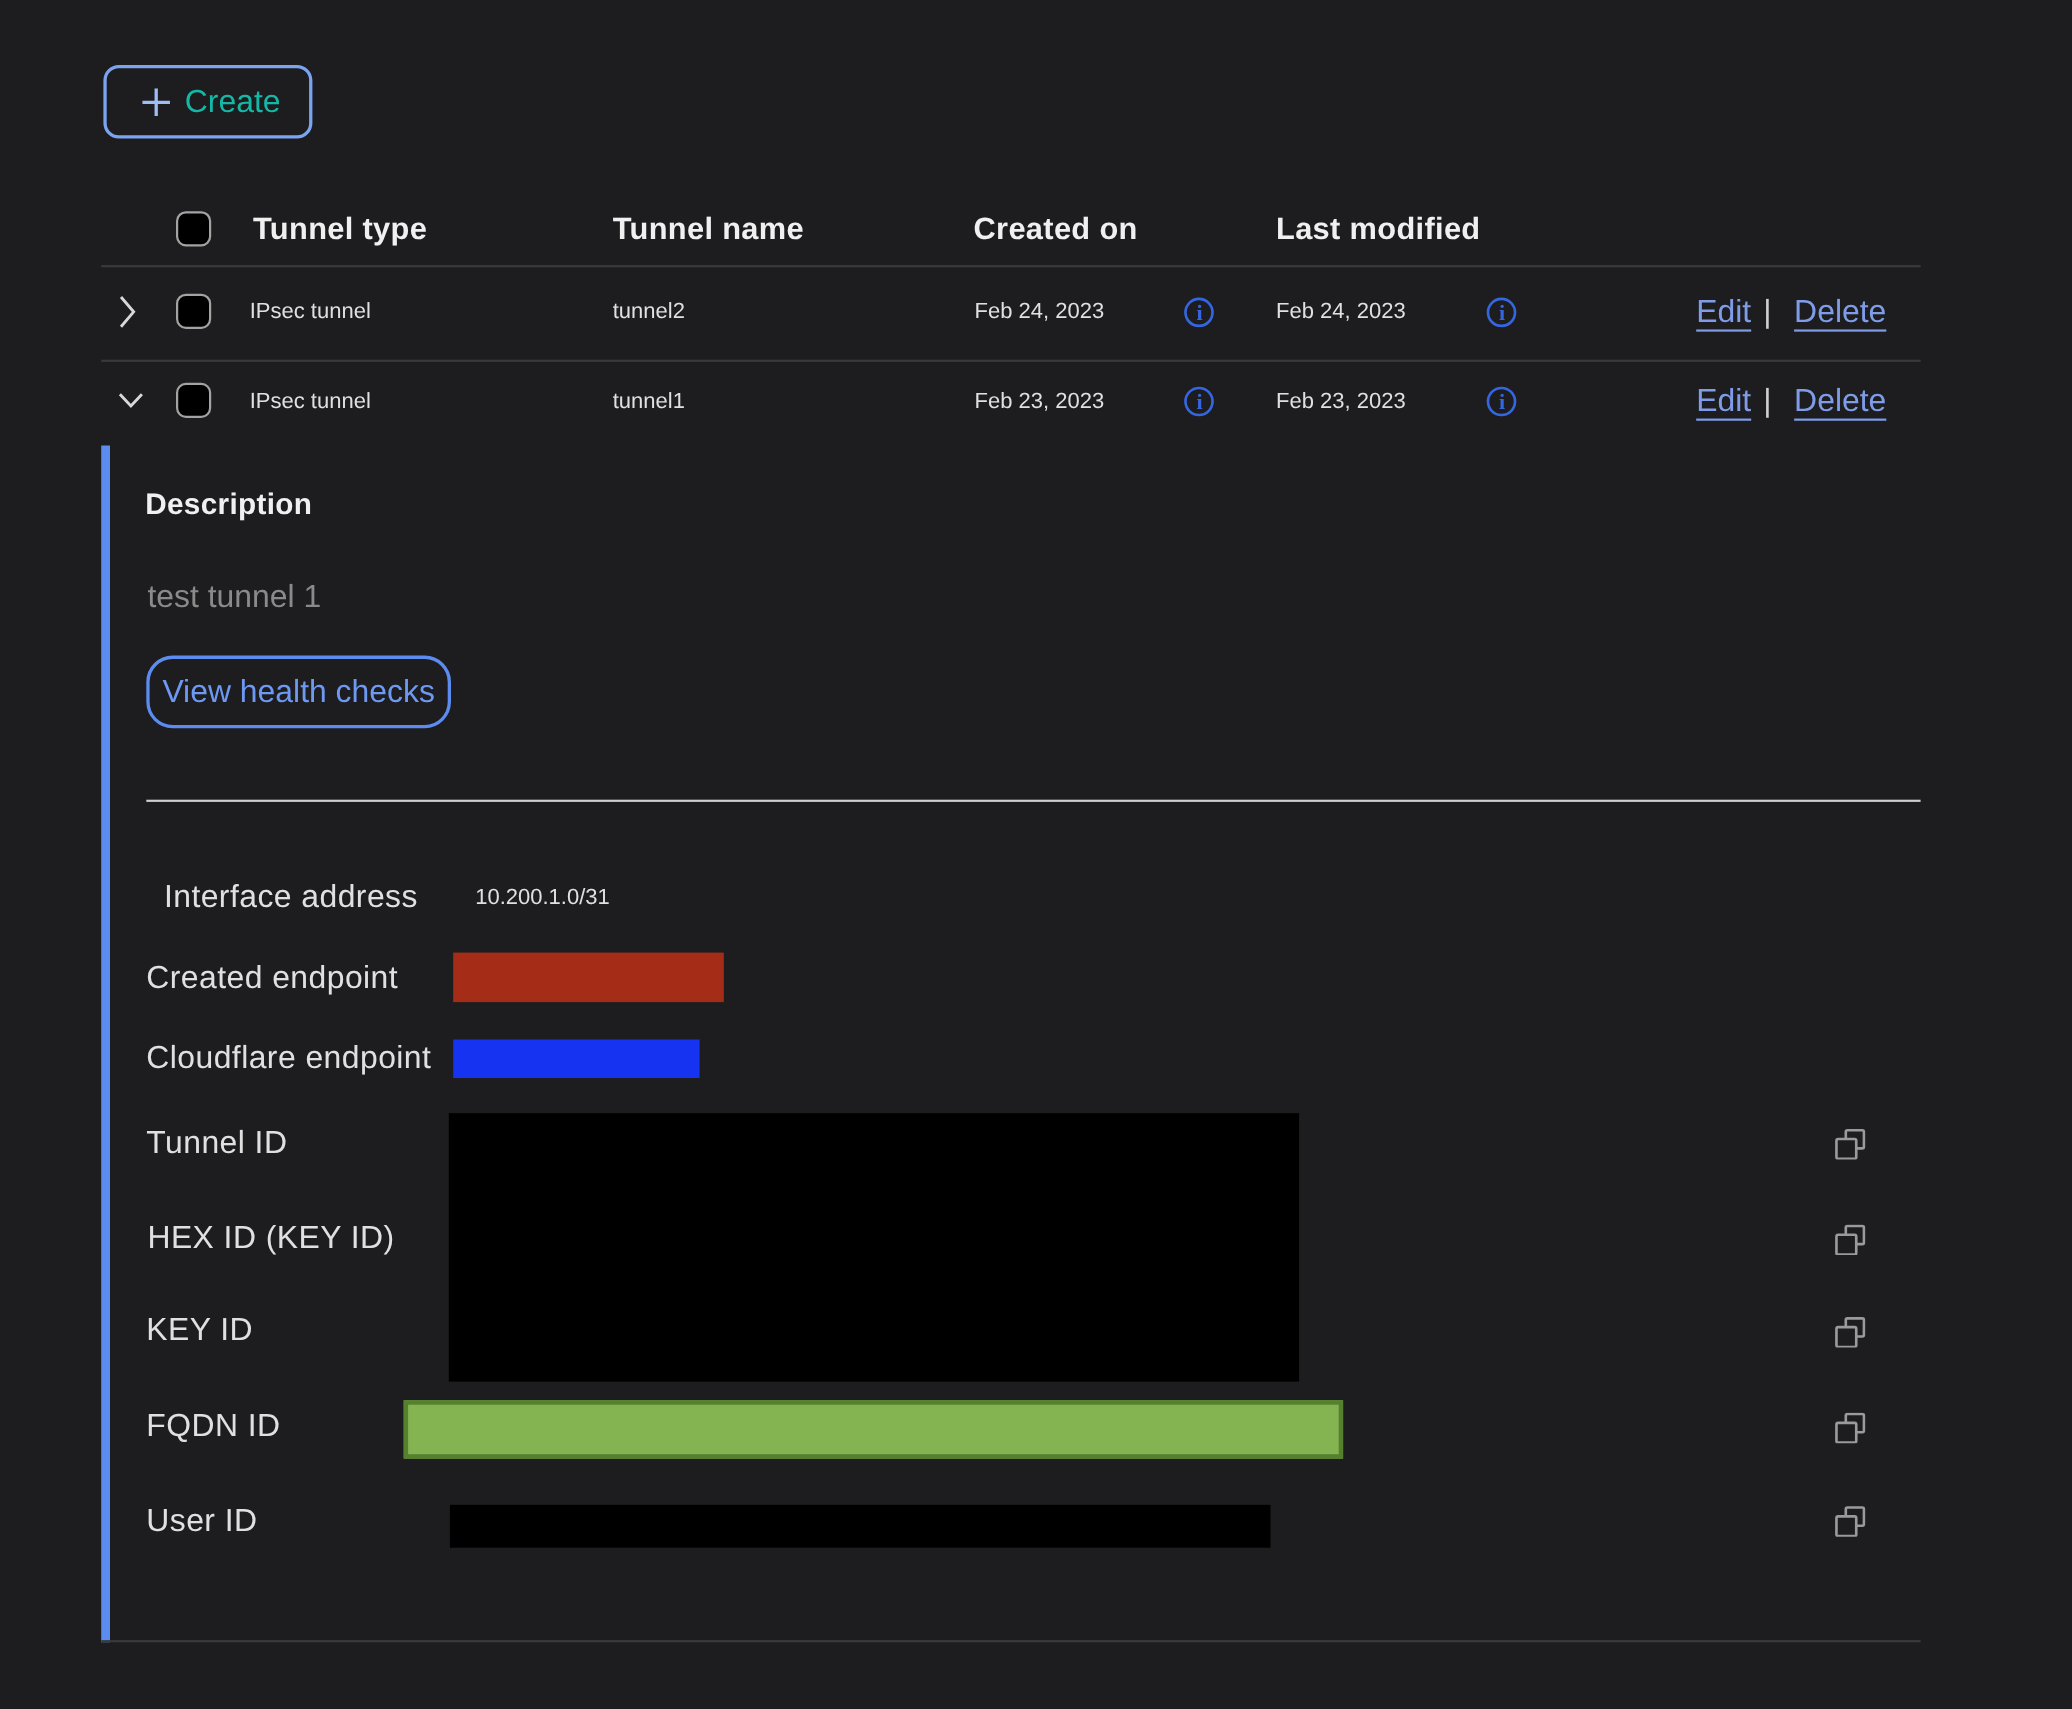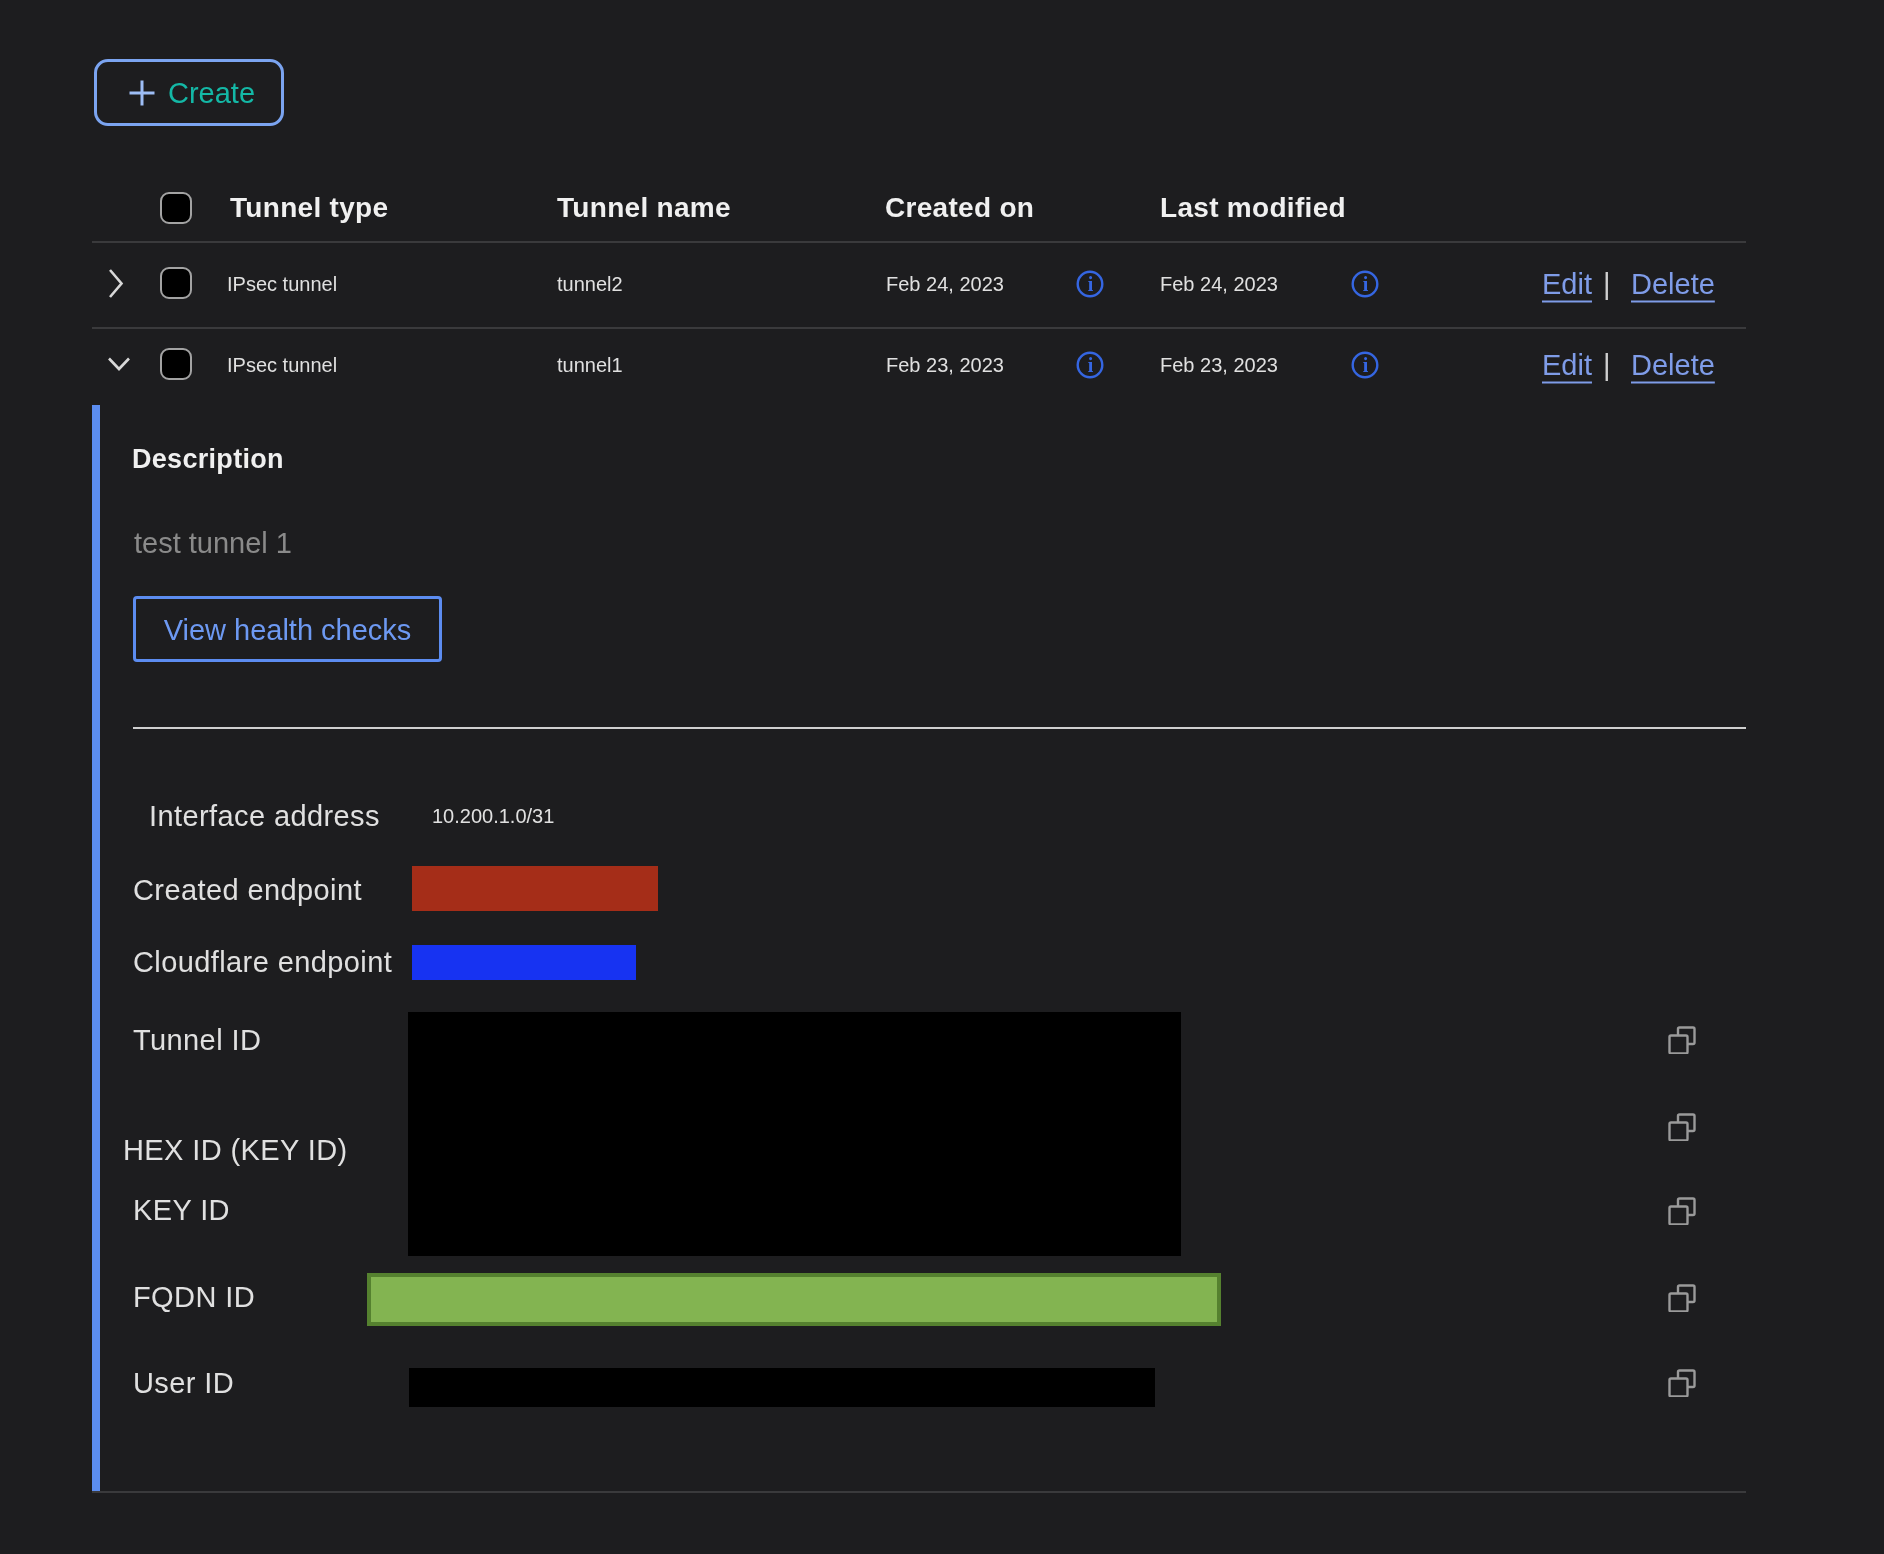--- a/index.html
+++ b/index.html
@@ -80,37 +80,37 @@
 <span class="lbl link" style="left:1542px;top:365px;">Edit</span>
 <span class="lbl" style="left:1603px;top:365px;color:#cfcfcf;font-size:29px;">|</span>
 <span class="lbl link" style="left:1631px;top:365px;">Delete</span>
 
 <div class="abs" style="left:92px;top:405px;width:8px;height:1088px;background:#5b8df0;"></div>
 <div class="divider" style="top:1491px;"></div>
 
 <span class="lbl" style="left:132px;top:459px;color:#f0f0f0;font-size:27px;font-weight:bold;letter-spacing:0.3px;">Description</span>
 <span class="lbl" style="left:134px;top:543px;color:#8a8a8a;font-size:29px;">test tunnel 1</span>
 
-<div class="abs" style="left:133px;top:596px;width:309px;height:66px;border:3px solid #5c8cf0;border-radius:4px;box-sizing:border-box;text-align:center;">
+<div class="abs" style="left:133px;top:596px;width:277px;height:66px;border:3px solid #5c8cf0;border-radius:24px;box-sizing:border-box;text-align:center;">
   <span class="lbl" style="left:0;right:0;top:52%;color:#6d99f2;font-size:29px;white-space:nowrap;">View health checks</span>
 </div>
 
 <div class="abs" style="left:133px;top:727px;width:1613px;height:2px;background:#cfcfcf;"></div>
 
 <span class="lbl kv" style="left:133px;top:816px;margin-left:16px;">Interface address</span>
 <span class="lbl txt" style="left:432px;top:816px;">10.200.1.0/31</span>
 
 <span class="lbl kv" style="left:133px;top:890px;">Created endpoint</span>
 <div class="abs" style="left:412px;top:866px;width:246px;height:45px;background:#a52d18;"></div>
 
 <span class="lbl kv" style="left:133px;top:962px;">Cloudflare endpoint</span>
 <div class="abs" style="left:412px;top:945px;width:224px;height:35px;background:#1733f2;"></div>
 
 <span class="lbl kv" style="left:133px;top:1040px;">Tunnel ID</span>
-<span class="lbl kv" style="left:123px;top:1126px;margin-top:24px;">HEX ID (KEY ID)</span>
+<span class="lbl kv" style="left:134px;top:1126px;">HEX ID (KEY ID)</span>
 <span class="lbl kv" style="left:133px;top:1210px;">KEY ID</span>
 <div class="abs" style="left:408px;top:1012px;width:773px;height:244px;background:#000;"></div>
 
 <span class="lbl kv" style="left:133px;top:1297px;">FQDN ID</span>
 <div class="abs" style="left:367px;top:1273px;width:854px;height:53px;background:#83b451;border:4px solid #55812f;box-sizing:border-box;"></div>
 
 <span class="lbl kv" style="left:133px;top:1383px;">User ID</span>
 <div class="abs" style="left:409px;top:1368px;width:746px;height:39px;background:#000;"></div>
 
 <svg class="icopy" style="left:1668px;top:1026px;" width="28" height="28" viewBox="0 0 28 28">

